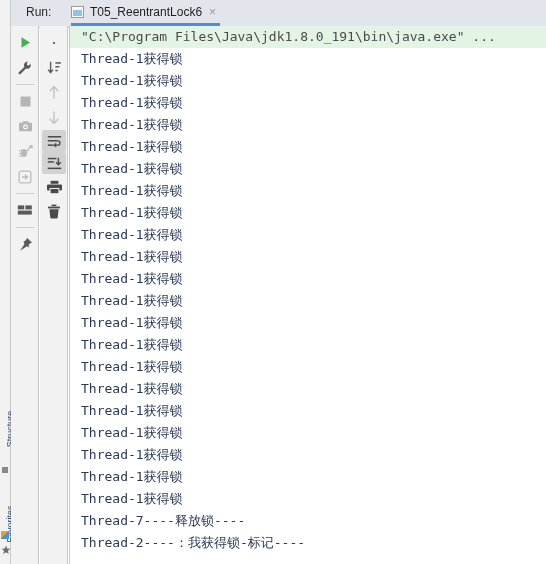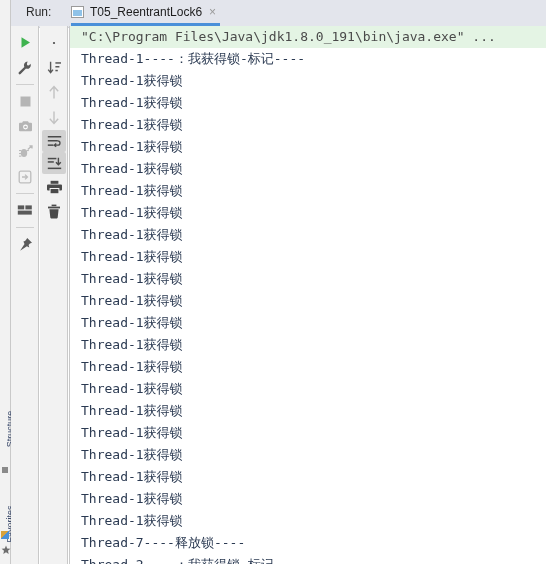--- a/index.html
+++ b/index.html
@@ -340,21 +340,20 @@
       <rect x="4.6" y="0.6" width="4.8" height="1.6" fill="#4a4a4a"></rect>
       <rect x="1" y="2.6" width="12" height="1.8" fill="#4a4a4a"></rect>
       <path d="M2.4 5.2 h9.2 l-0.9 8.4 a0.8 0.8 0 0 1 -0.8 0.8 H4.1 a0.8 0.8 0 0 1 -0.8 -0.8 Z" fill="#4a4a4a"></path>
     </svg>
   </div>
 </div>
 
 <div id="console">
   <div id="console-lines">
       <div class="cline cmd">"C:\Program Files\Java\jdk1.8.0_191\bin\java.exe" ...</div>
-      <div class="cline">Thread-1----：我获得锁-标记----</div>
       <div class="cline">Thread-1获得锁</div>
       <div class="cline">Thread-1获得锁</div>
       <div class="cline">Thread-1获得锁</div>
       <div class="cline">Thread-1获得锁</div>
       <div class="cline">Thread-1获得锁</div>
       <div class="cline">Thread-1获得锁</div>
       <div class="cline">Thread-1获得锁</div>
       <div class="cline">Thread-1获得锁</div>
       <div class="cline">Thread-1获得锁</div>
       <div class="cline">Thread-1获得锁</div>

